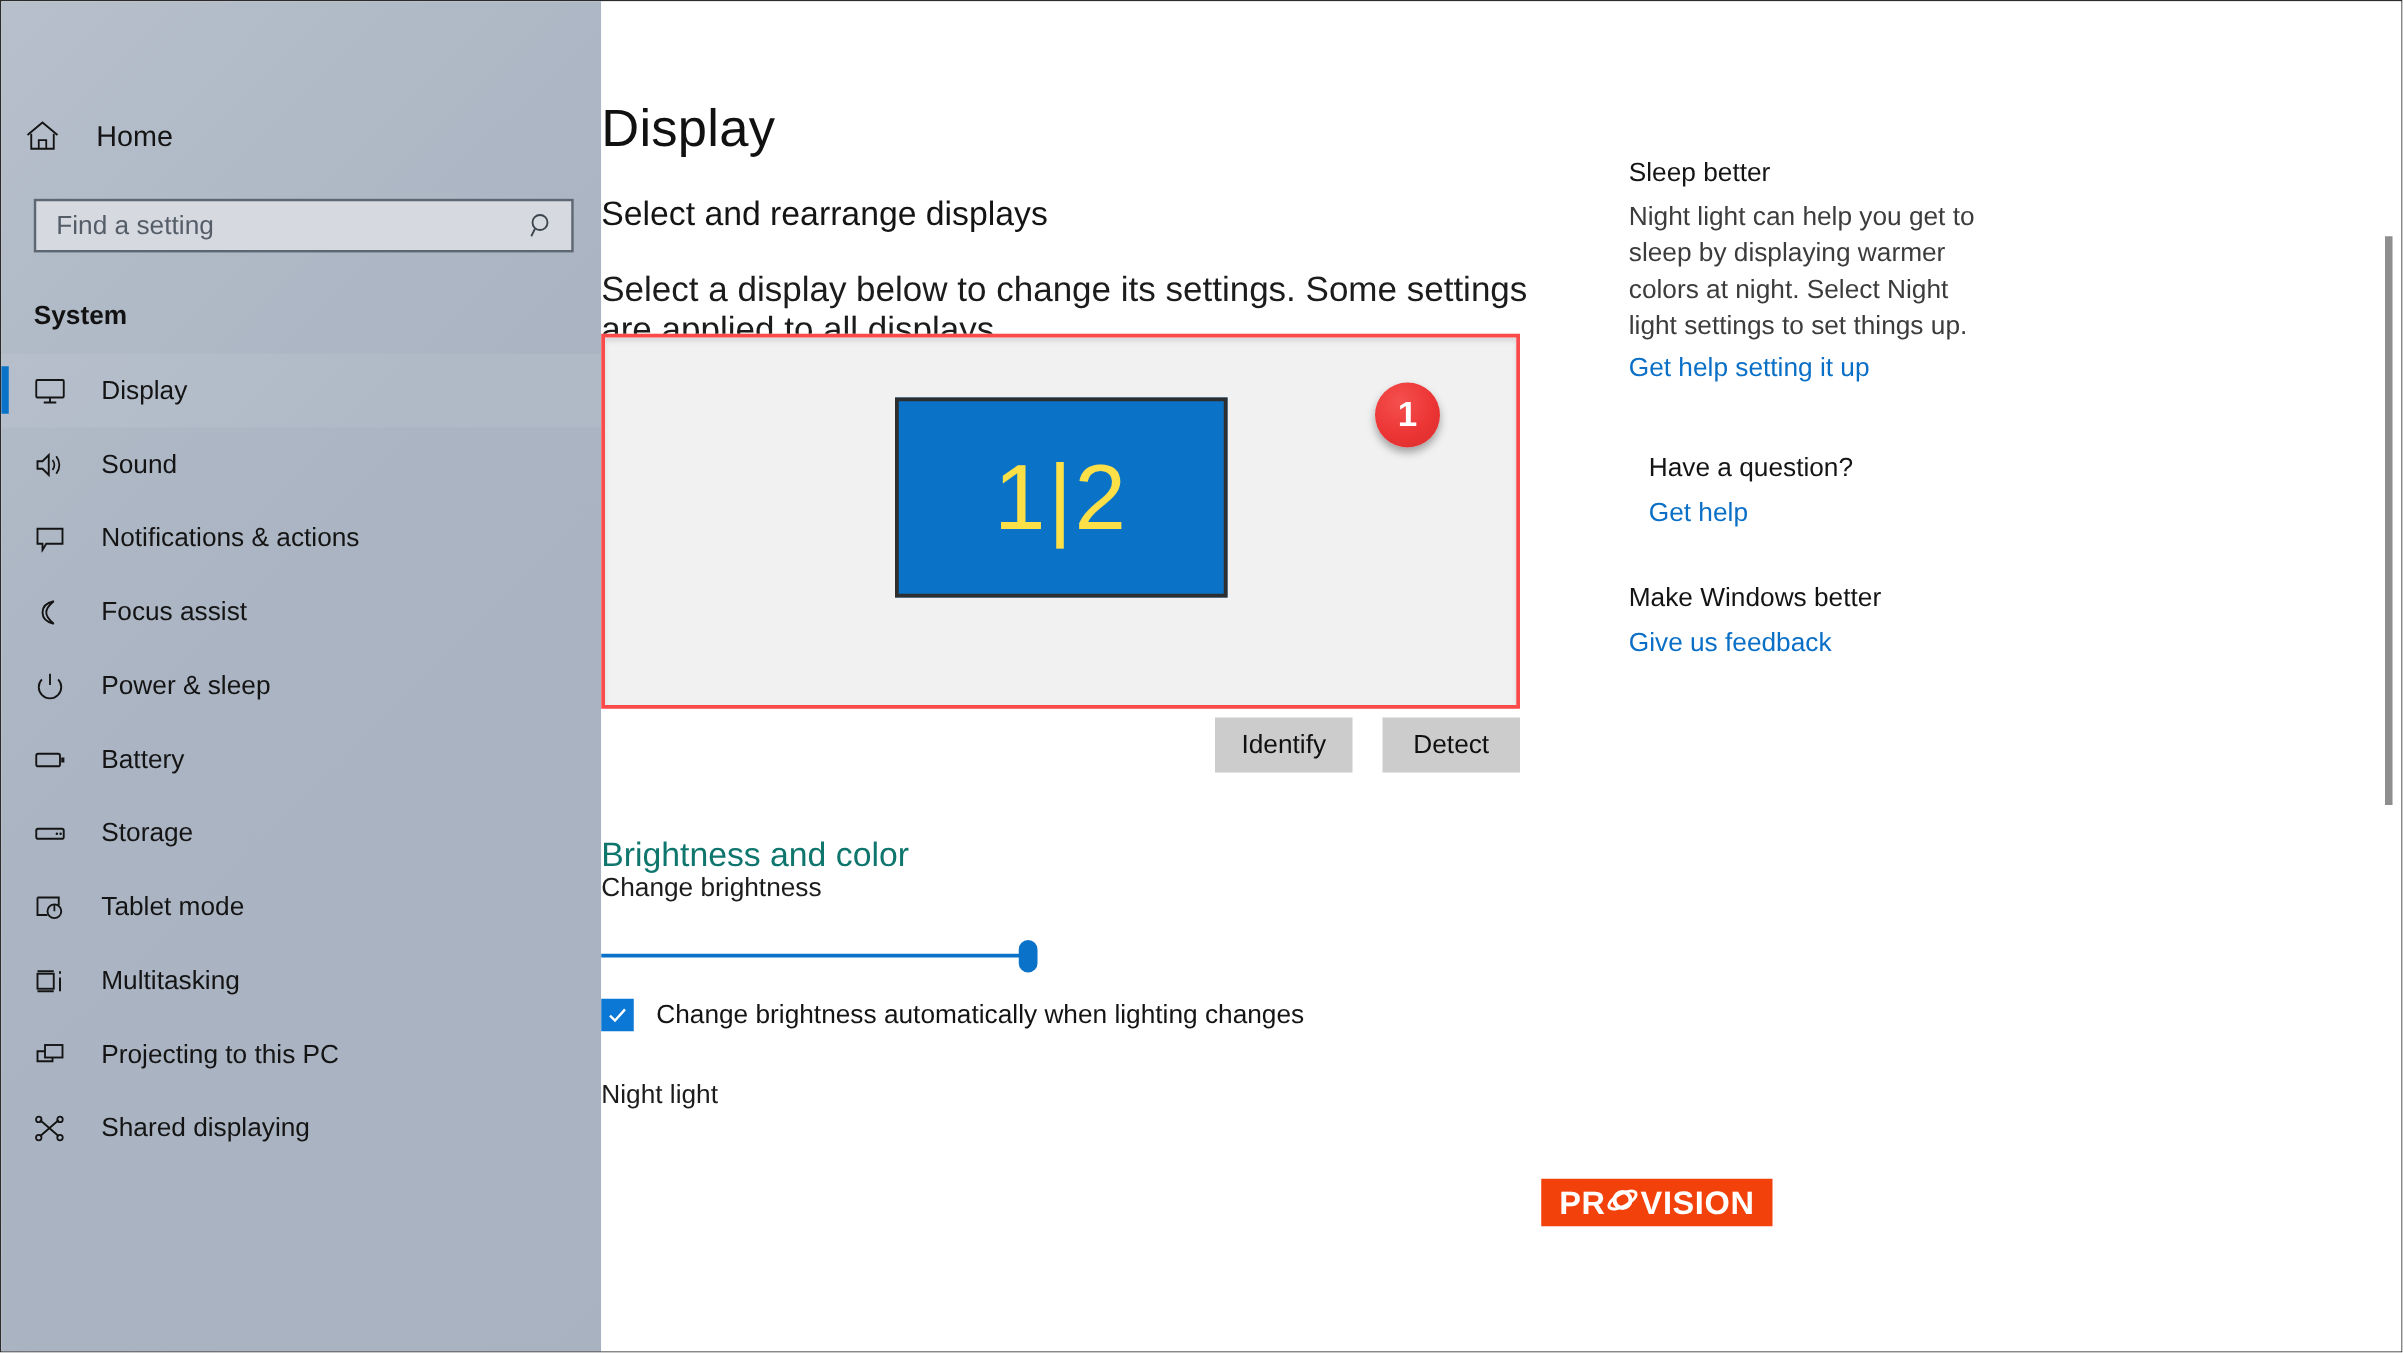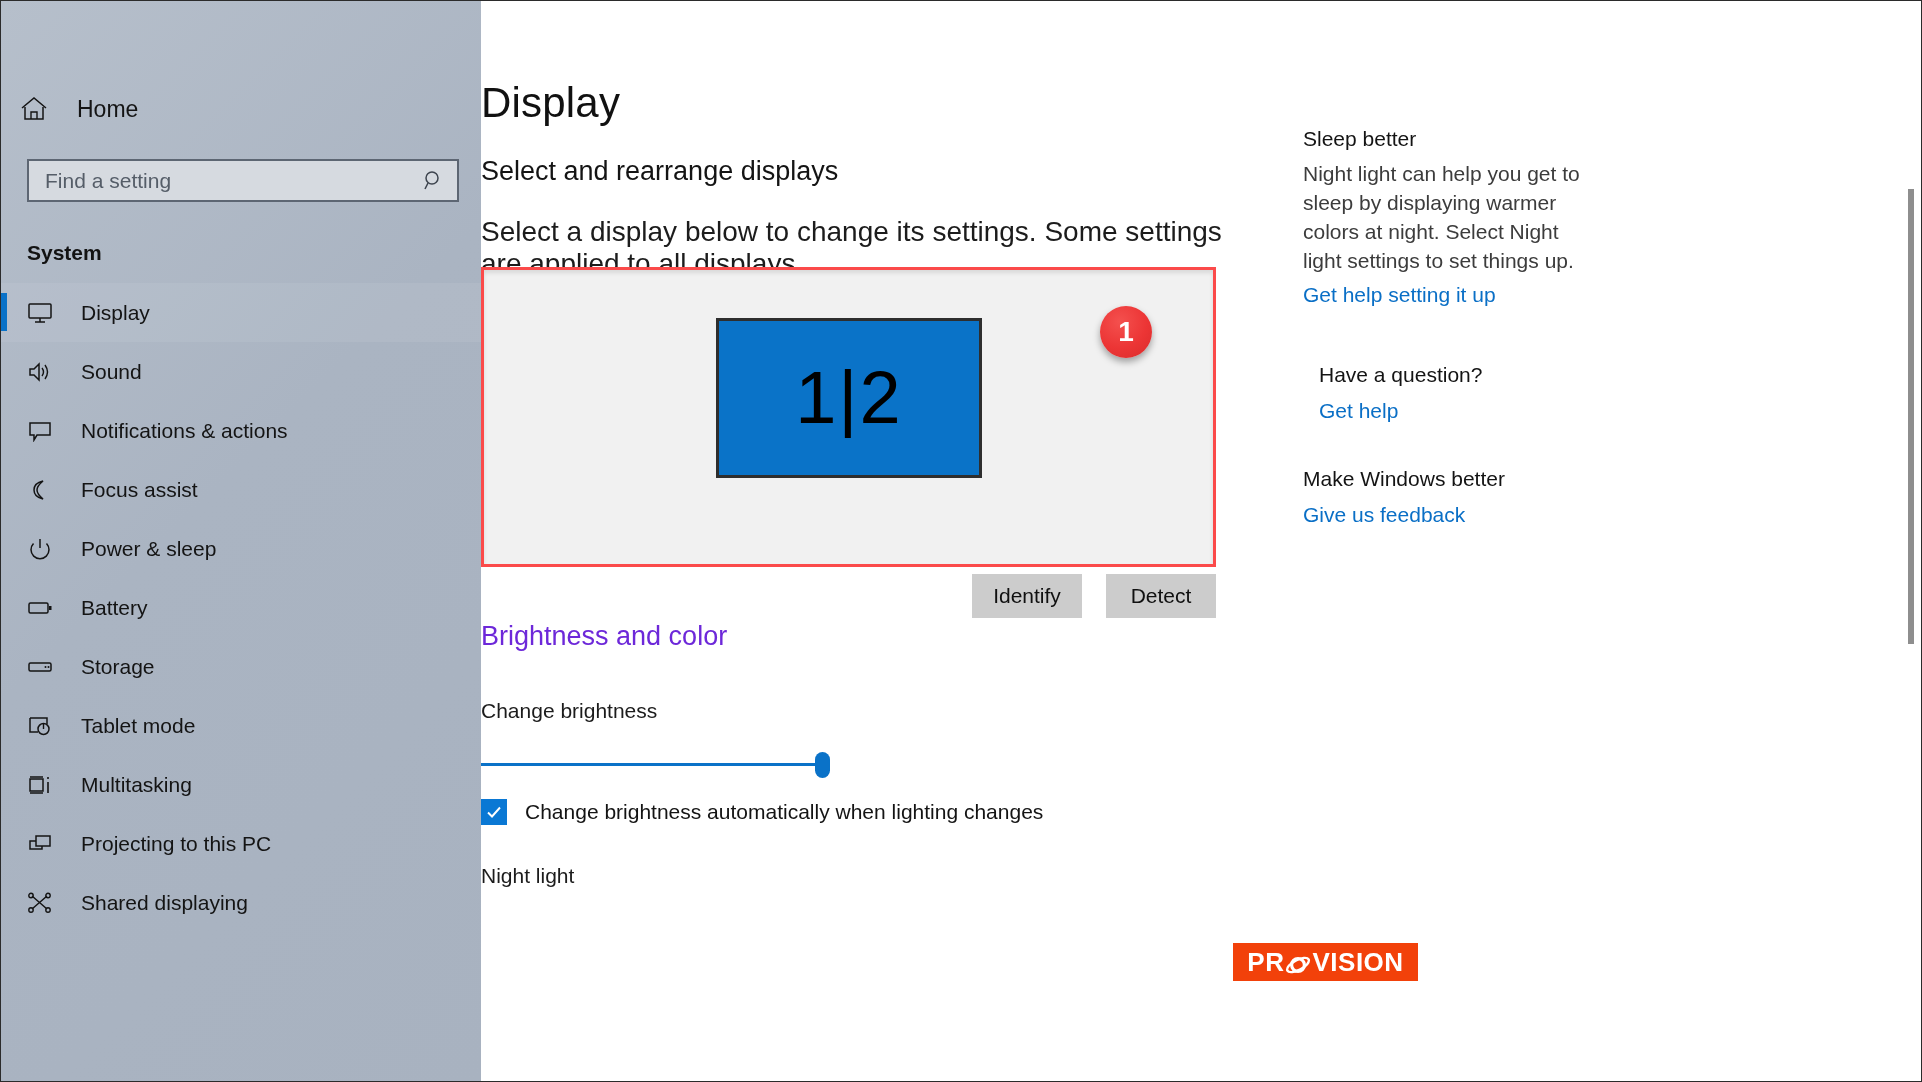--- a/index.html
+++ b/index.html
@@ -177,21 +177,21 @@
     left: 232px; top: 48px;
     width: 266px; height: 160px;
     background: #0a73c8;
     border: 3px solid #2e2e2e;
     display: flex; align-items: center; justify-content: center;
     cursor: pointer;
   }
   #monitor-1 .mnum {
     font-size: 74px;
     font-weight: 200;
-    color: #000000;
+    color: #fde047;
     letter-spacing: 2px;
     line-height: 1;
   }
 
   #step-badge {
     position: absolute;
     left: 616px; top: 36px;
     width: 52px; height: 52px;
     border-radius: 50%;
     background: radial-gradient(circle at 38% 30%, #f4504e 0%, #ec3535 55%, #d92b2b 100%);
@@ -213,24 +213,24 @@
     font-family: "Liberation Sans", sans-serif;
     font-size: 21px;
     color: #101010;
     cursor: pointer;
   }
   #identify-btn { left: 491px; top: 573px; width: 110px; }
   #detect-btn   { left: 625px; top: 573px; width: 110px; }
 
   #section-head-2 {
     position: absolute;
-    left: 0px; top: 620px;
+    left: 0px; top: 668px;
     font-size: 27px;
     font-weight: 300;
-    color: #6d28d9;
+    color: #0f766e;
   }
 
   #brightness-label {
     position: absolute;
     left: 0px; top: 698px;
     font-size: 21px;
     color: #1c1c1c;
   }
 
   #brightness-slider {
@@ -311,21 +311,21 @@
     left: 752px; top: 942px;
     width: 185px; height: 38px;
     background: #f2410a;
     display: flex; align-items: center; justify-content: center;
   }
   #provision-logo .ptext {
     color: #ffffff;
     font-size: 26px;
     font-weight: bold;
     letter-spacing: .5px;
-    display: flex; align-items: flex-end;
+    display: flex; align-items: flex-start;
   }
   #provision-logo .swirl { margin: 0 1px; display: inline-flex; }
 
   
   #scrollbar {
     position: absolute;
     right: 2px; top: 56px;
     width: 16px; height: 1024px;
     background: transparent;
   }

